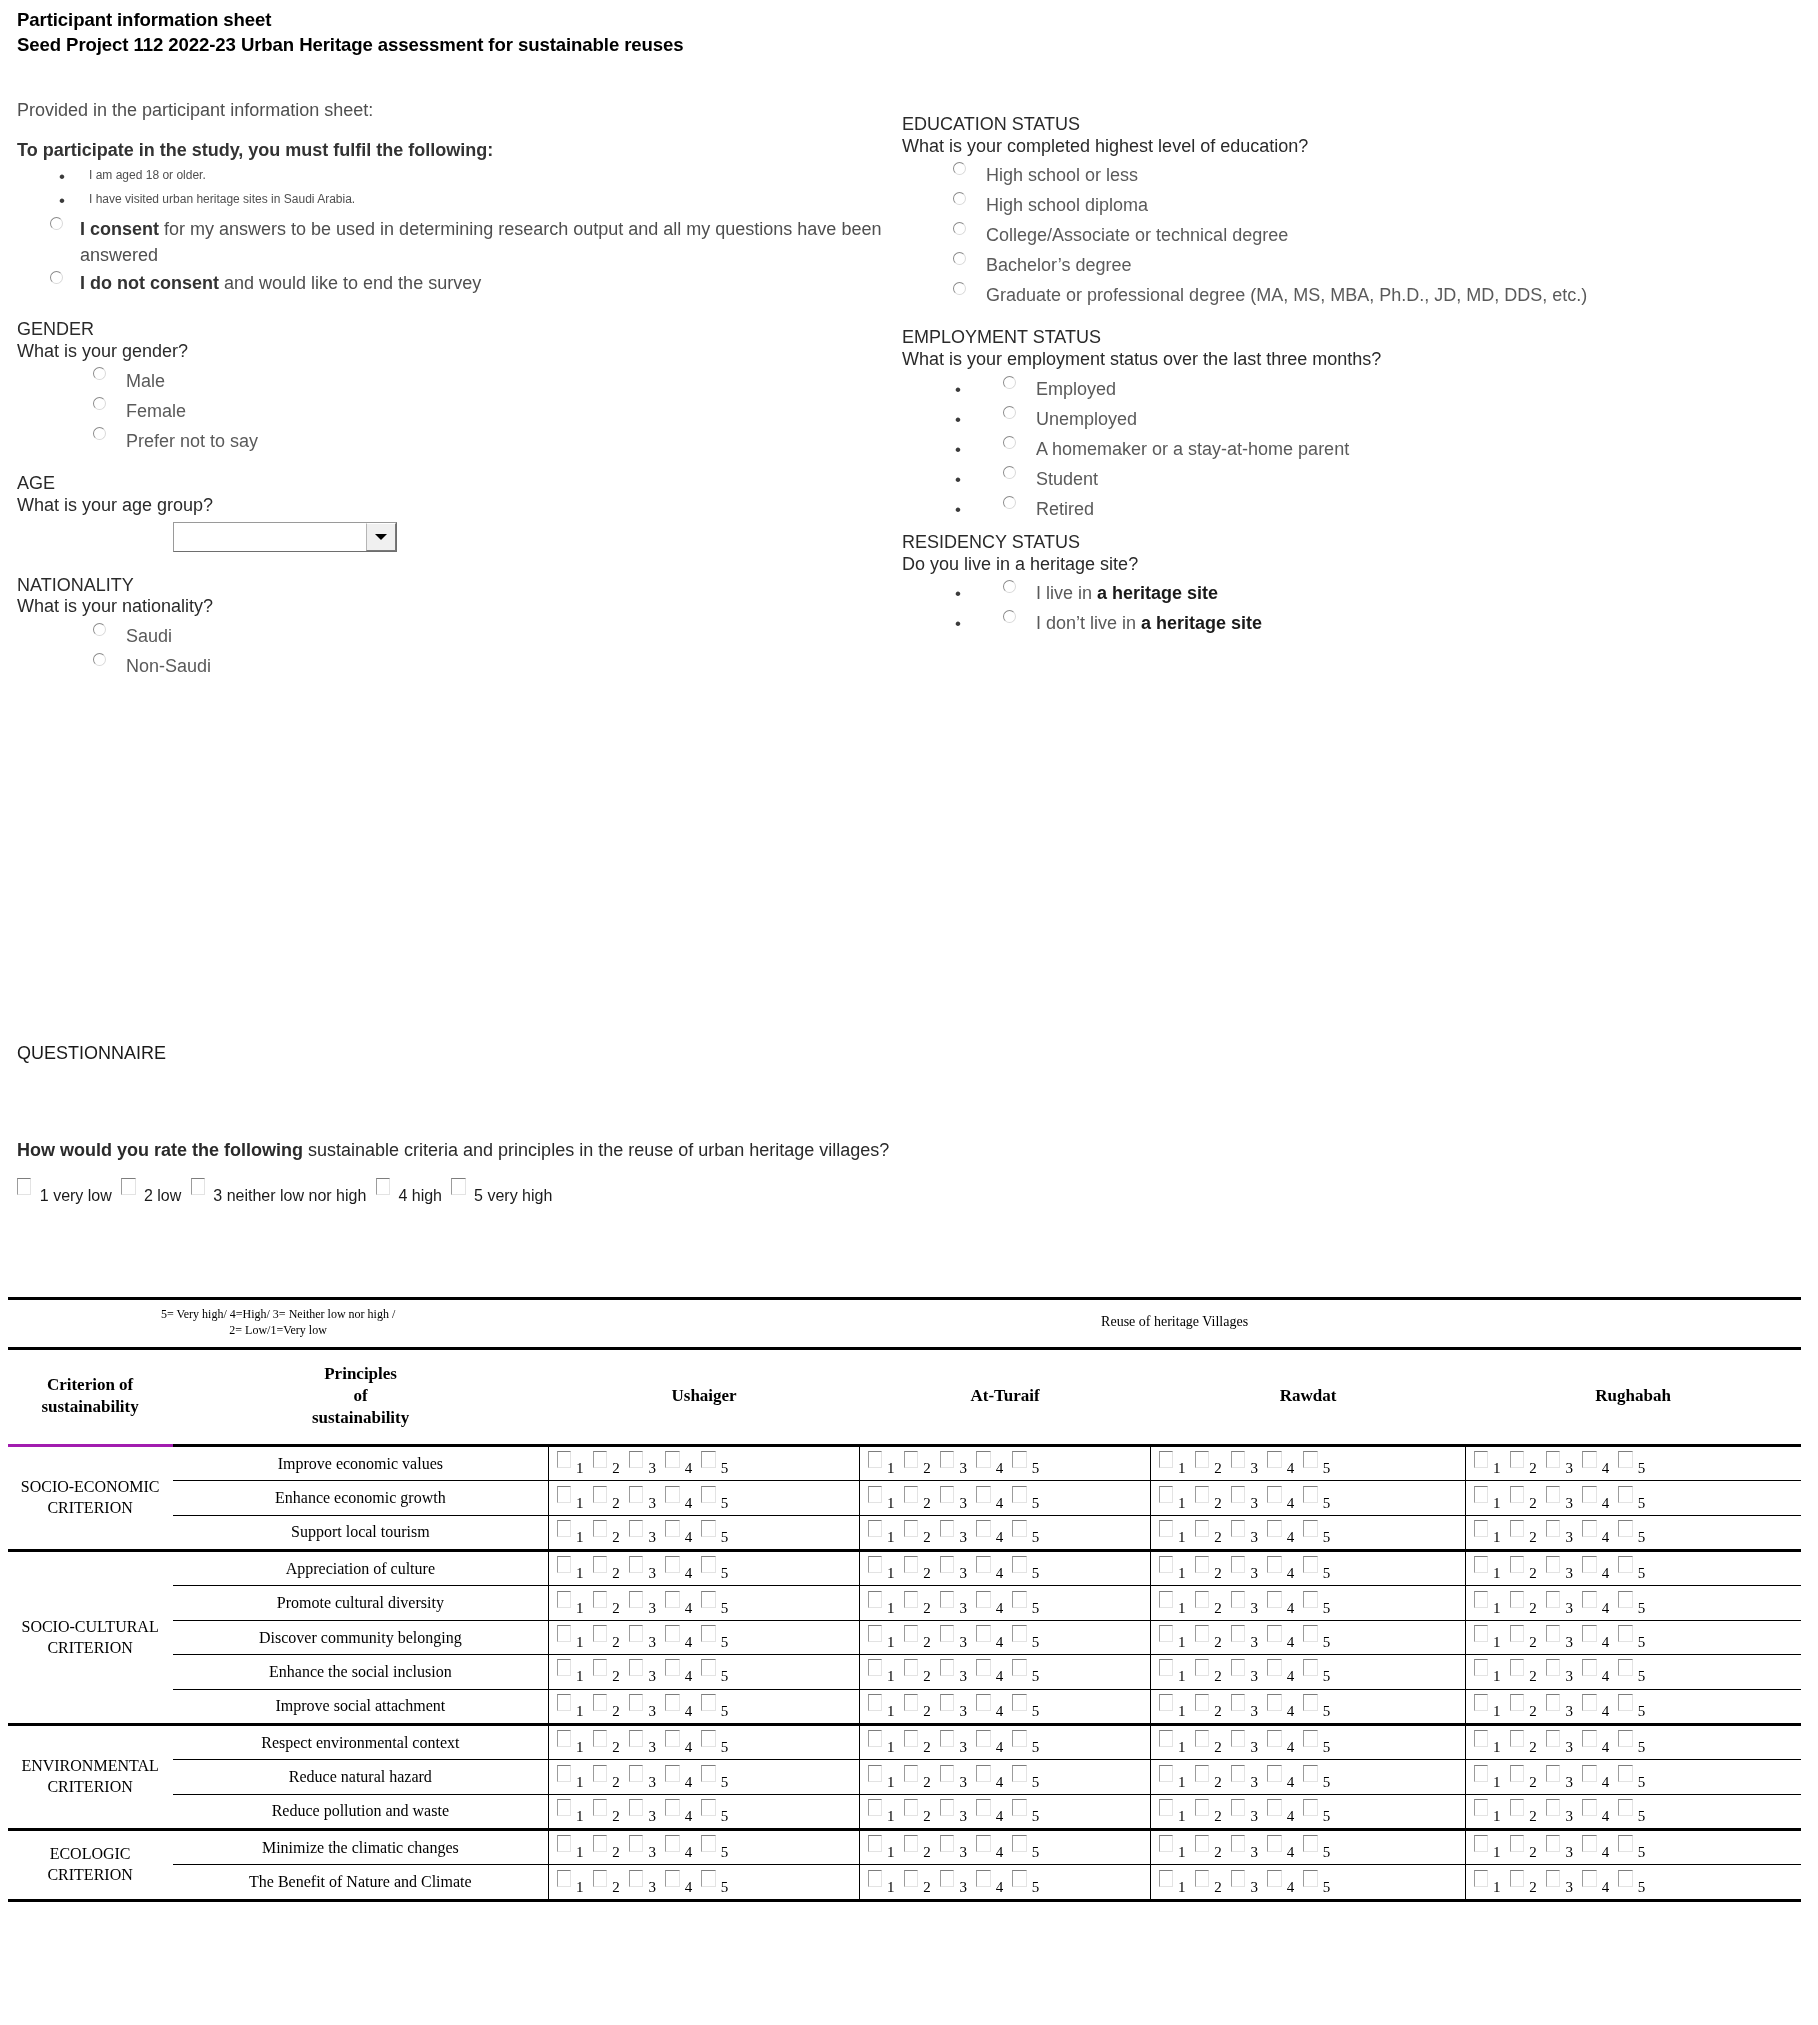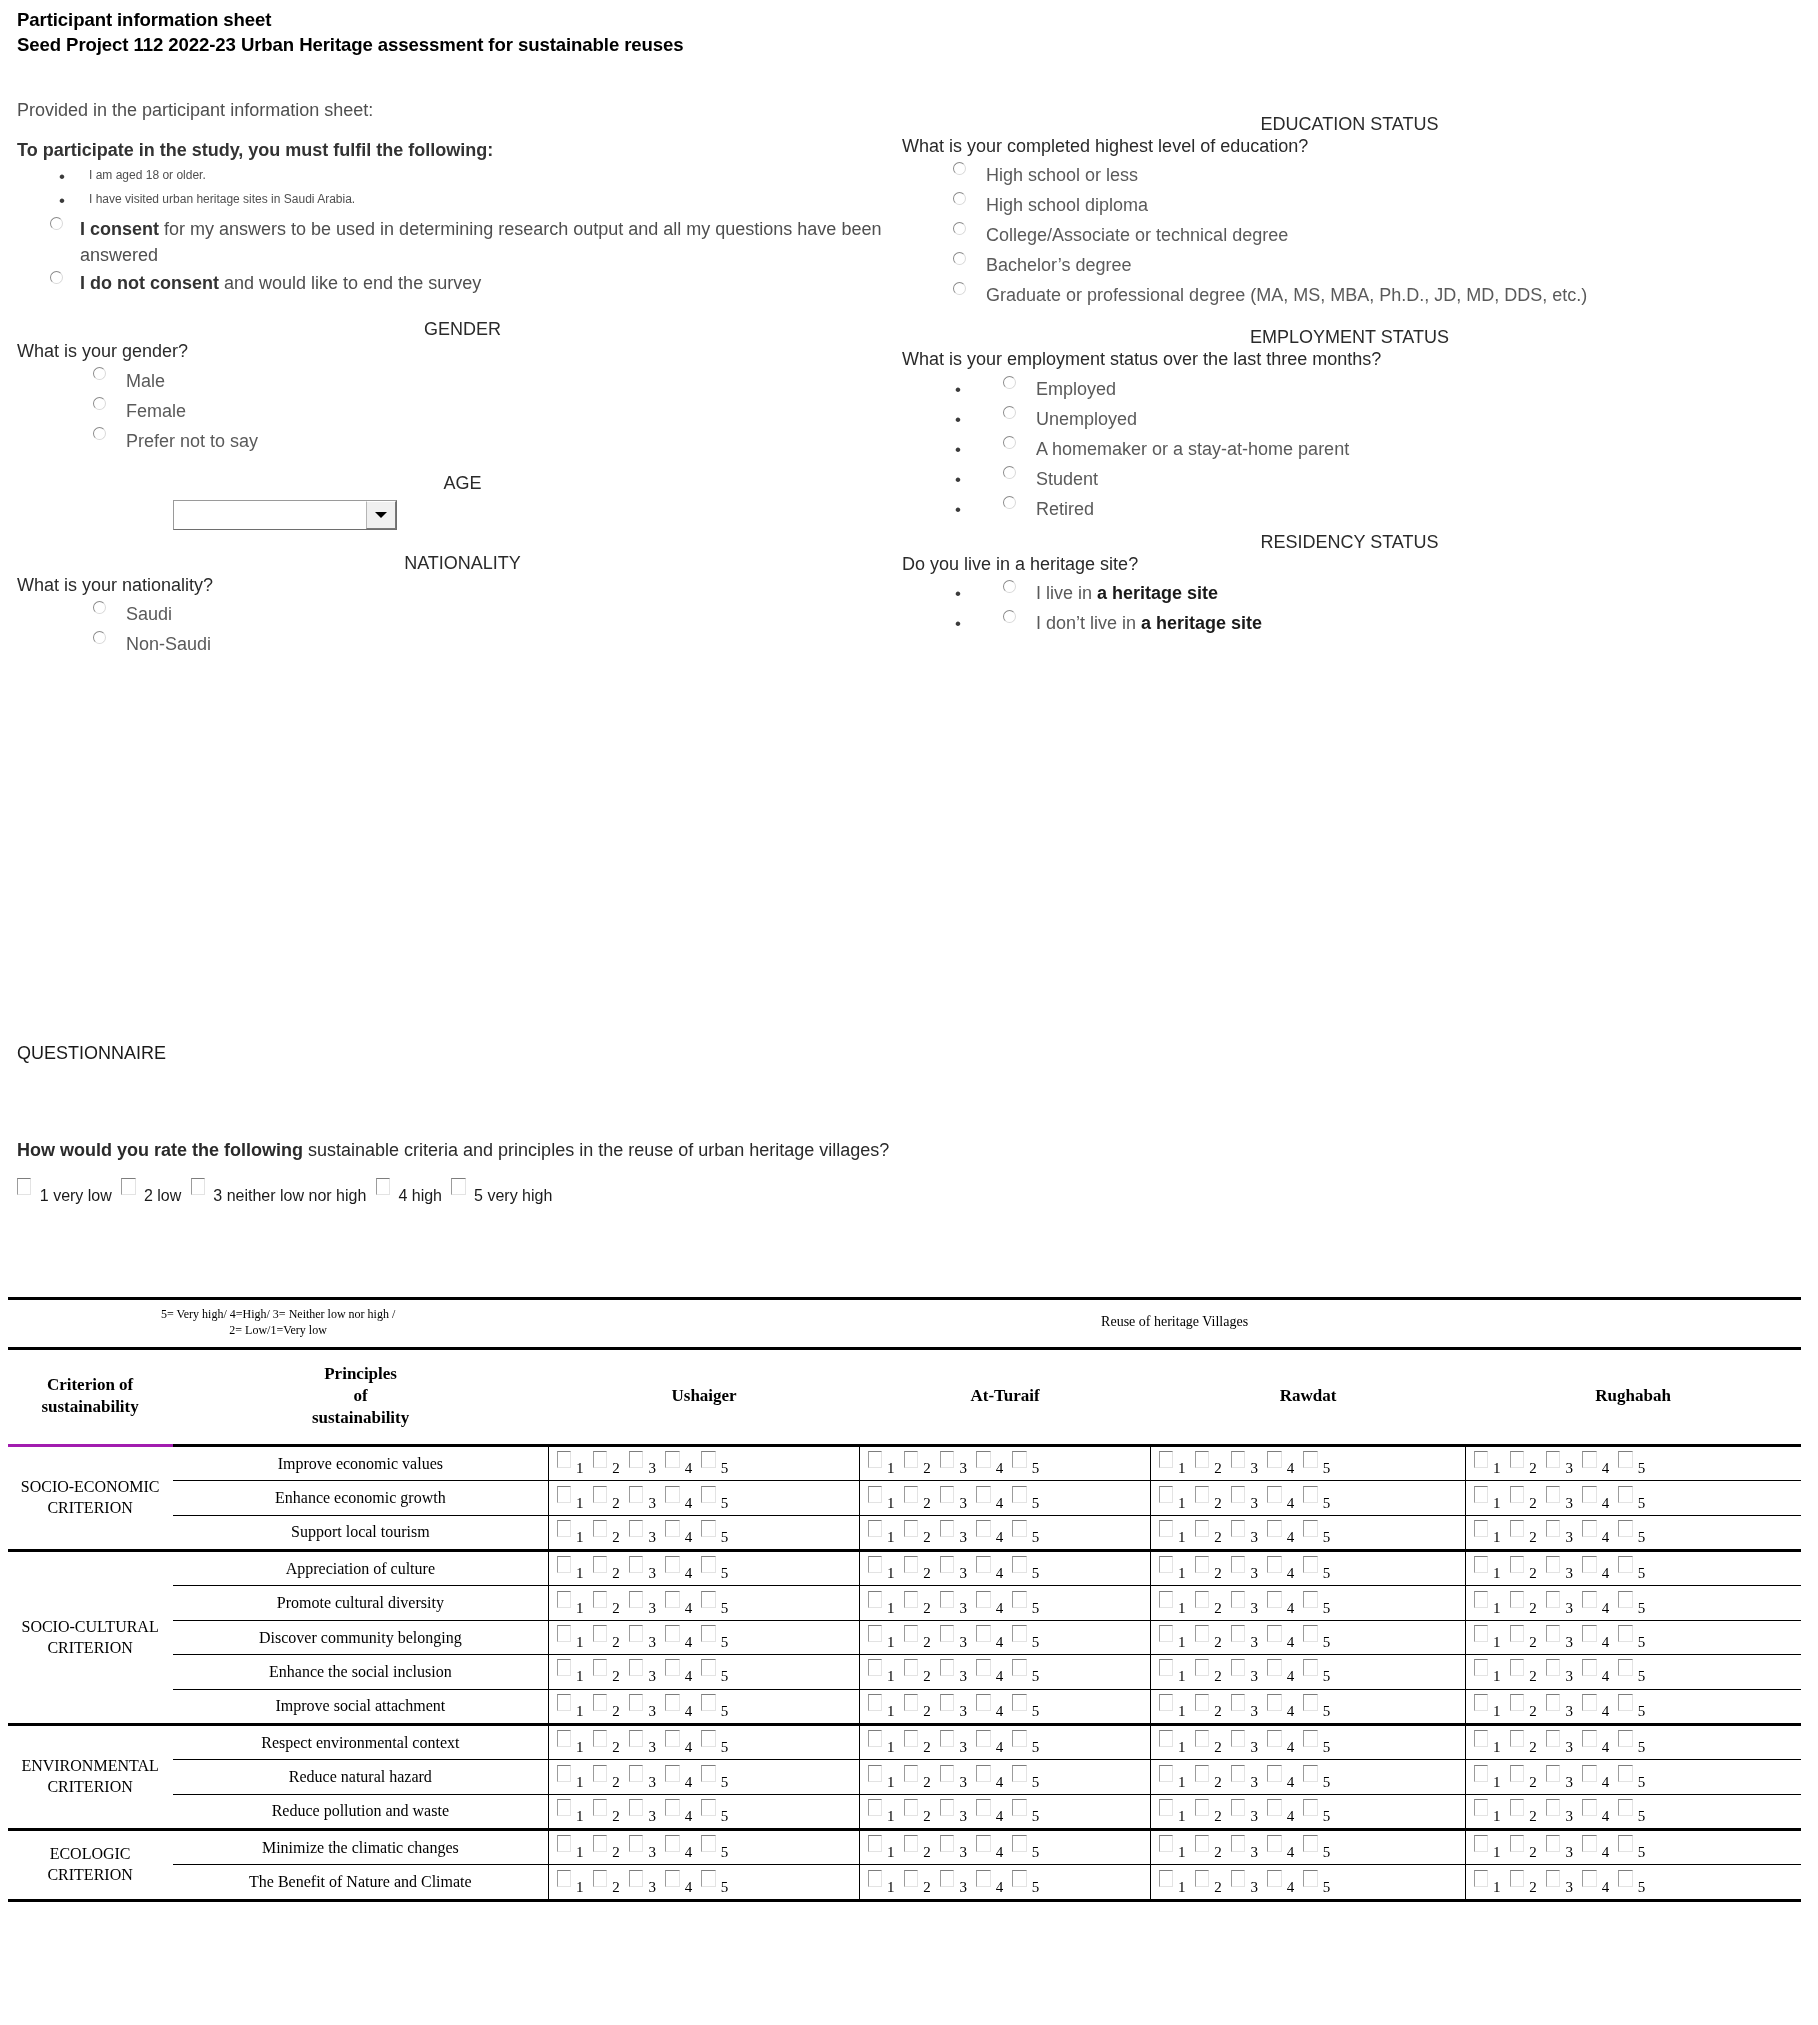--- a/index.html
+++ b/index.html
@@ -124,21 +124,20 @@
   .consent-row .consent-text { display: block; padding-left: 63px; }
   .consent-row.second .consent-text { padding-left: 63px; }
 
   
   .sect { margin-top: 23px; }
   .sect-title {
     font-size: 18px;
     color: #2a2a2a;
     margin: 0;
     line-height: 1.22;
-    text-align: center;
   }
   .sect-q {
     font-size: 18px;
     color: #2a2a2a;
     margin: 0 0 2.5px 0;
     line-height: 1.22;
   }
   .opt-list { margin: 0; padding: 0; list-style: none; }
   .opt-row {
     display: flex;
@@ -357,20 +356,21 @@
         </div>
         <div class="opt-row">
           <span class="radio"></span>
           <span class="opt-label">Prefer not to say</span>
         </div>
       </div>
     </div>
 
     <div class="sect">
       <p class="sect-title">AGE</p>
+      <p class="sect-q">What is your age group?</p>
       <div class="dropdown-wrap">
         <div class="dropdown">
           <span style="flex:1"></span>
           <span class="dd-btn">
               <span class="dd-arrow"></span>
             </span>
         </div>
       </div>
     </div>
 

